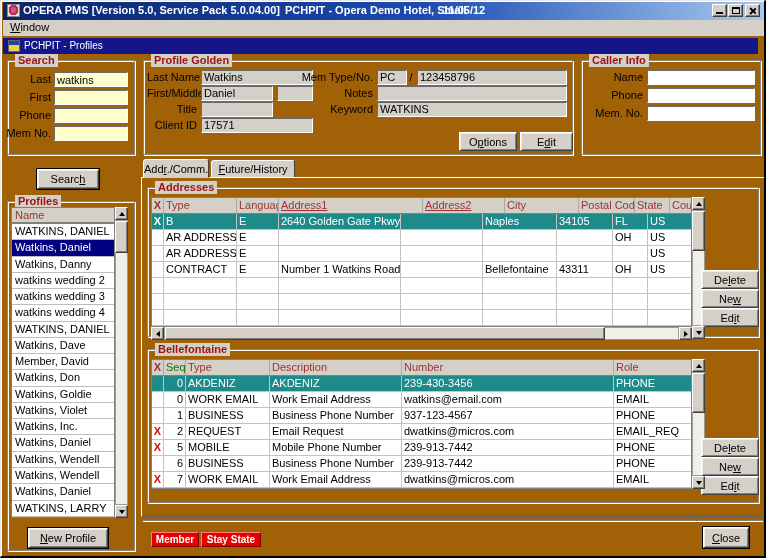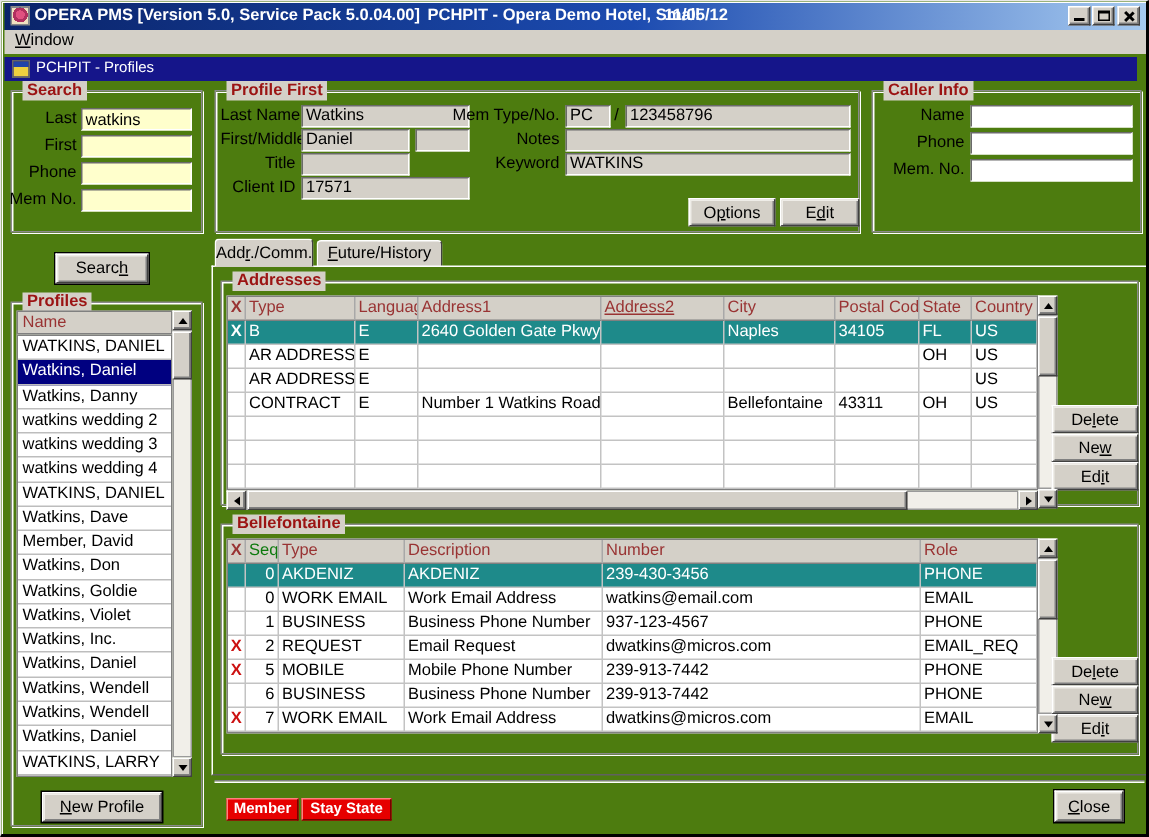--- a/index.html
+++ b/index.html
@@ -1,17 +1,17 @@
 <!DOCTYPE html>
 <html><head>
 <meta charset="utf-8">
 <style>
   html,body{margin:0;padding:0;background:#808080;}
   *{box-sizing:border-box;font-family:"Liberation Sans","DejaVu Sans",sans-serif;}
-  #win{position:relative;width:766px;height:558px;background:#4d7c0f;overflow:hidden;
+  #win{position:relative;width:766px;height:558px;background:#a16207;overflow:hidden;
        border-top:1px solid #e8e8e8;border-left:1px solid #e8e8e8;border-right:2px solid #000;border-bottom:2px solid #000;
        box-shadow:inset 1px 1px 0 #fff;}
   .abs{position:absolute;}
   
   .titlebar{left:2px;top:1px;width:762px;height:18px;background:linear-gradient(90deg,#0a246a 0%,#1c4bb0 55%,#a6caf0 100%);color:#fff;}
   .titlebar span{position:absolute;top:2px;font-size:11px;font-weight:bold;white-space:nowrap;}
   .appicon{position:absolute;left:4px;top:2px;width:13px;height:13px;background:
      radial-gradient(circle at 50% 45%, #e05080 0 3px, #b03060 3px 5px, #f0e0c0 5px);border:1px solid #888;}
   .wbtn{position:absolute;top:2px;width:15px;height:13px;background:#d4d0c8;border:1px solid;border-color:#fff #404040 #404040 #fff;box-shadow:inset -1px -1px 0 #808080;cursor:pointer;}
   .glyph-min{position:absolute;left:3px;bottom:2px;width:7px;height:2px;background:#000;}
@@ -144,21 +144,21 @@
       <div class="tri up"></div>
     </div>
   <div class="track" style="left:114px;top:219px;width:13px;height:285px"></div>
   <div class="thumb" style="left:114px;top:220px;width:13px;height:32px"></div>
   <div class="sbtn" style="left:114px;top:504px">
       <div class="tri down"></div>
     </div>
   <button class="btn def" style="left:27px;top:527px;width:80px;height:20px"><u>N</u>ew Profile</button>
 
   <div class="gb" style="left:142px;top:59px;width:430px;height:95px;">
-    <div class="lg">Profile First</div>
+    <div class="lg">Profile Golden</div>
   </div>
   <div class="lbl" style="left:146px;top:69px;width:50px">Last Name</div>
   <div class="fld grayf" style="left:200px;top:69px;width:112px">Watkins</div>
   <div class="lbl" style="left:300px;top:69px;width:72px">Mem Type/No.</div>
   <div class="fld grayf" style="left:376px;top:69px;width:30px">PC</div>
   <div class="lbl" style="left:406px;top:69px;width:8px;text-align:center">/</div>
   <div class="fld grayf" style="left:416px;top:69px;width:150px">123458796</div>
   <div class="lbl" style="left:146px;top:85px;width:50px">First/Middle</div>
   <div class="fld grayf" style="left:200px;top:85px;width:72px">Daniel</div>
   <div class="fld grayf" style="left:276px;top:85px;width:36px"></div>
@@ -188,21 +188,21 @@
   <div class="frame" style="left:140px;top:176px;width:624px;height:340px;z-index:1"></div>
 
   <div class="gb" style="left:146px;top:186px;width:612px;height:150px;z-index:2">
     <div class="lg">Addresses</div>
   </div>
   <div class="tbl" style="left:150px;top:196px;width:541px;height:130px;z-index:3" id="addr-table">
       <div class="trow thead">
         <div class="tcell col-x" style="width: 12px;">X</div>
         <div class="tcell col-type" style="width: 73px;">Type</div>
         <div class="tcell col-language" style="width: 42px;">Language</div>
-        <div class="tcell col-address1" style="width: 122px;">Address1</div>
+        <div class="tcell col-address1" style="width: 144px; text-decoration: underline;">Address1</div>
         <div class="tcell col-address2" style="width: 82px; text-decoration: underline;">Address2</div>
         <div class="tcell col-city" style="width: 74px;">City</div>
         <div class="tcell col-postal" style="width: 56px;">Postal Code</div>
         <div class="tcell col-state" style="width: 35px;">State</div>
         <div class="tcell col-country" style="width: 46px;">Country</div>
       </div>
       <div class="trow sel">
         <div class="tcell col-x" style="width: 12px;">X</div>
         <div class="tcell col-type" style="width: 73px;">B</div>
         <div class="tcell col-language" style="width: 42px;">E</div>

